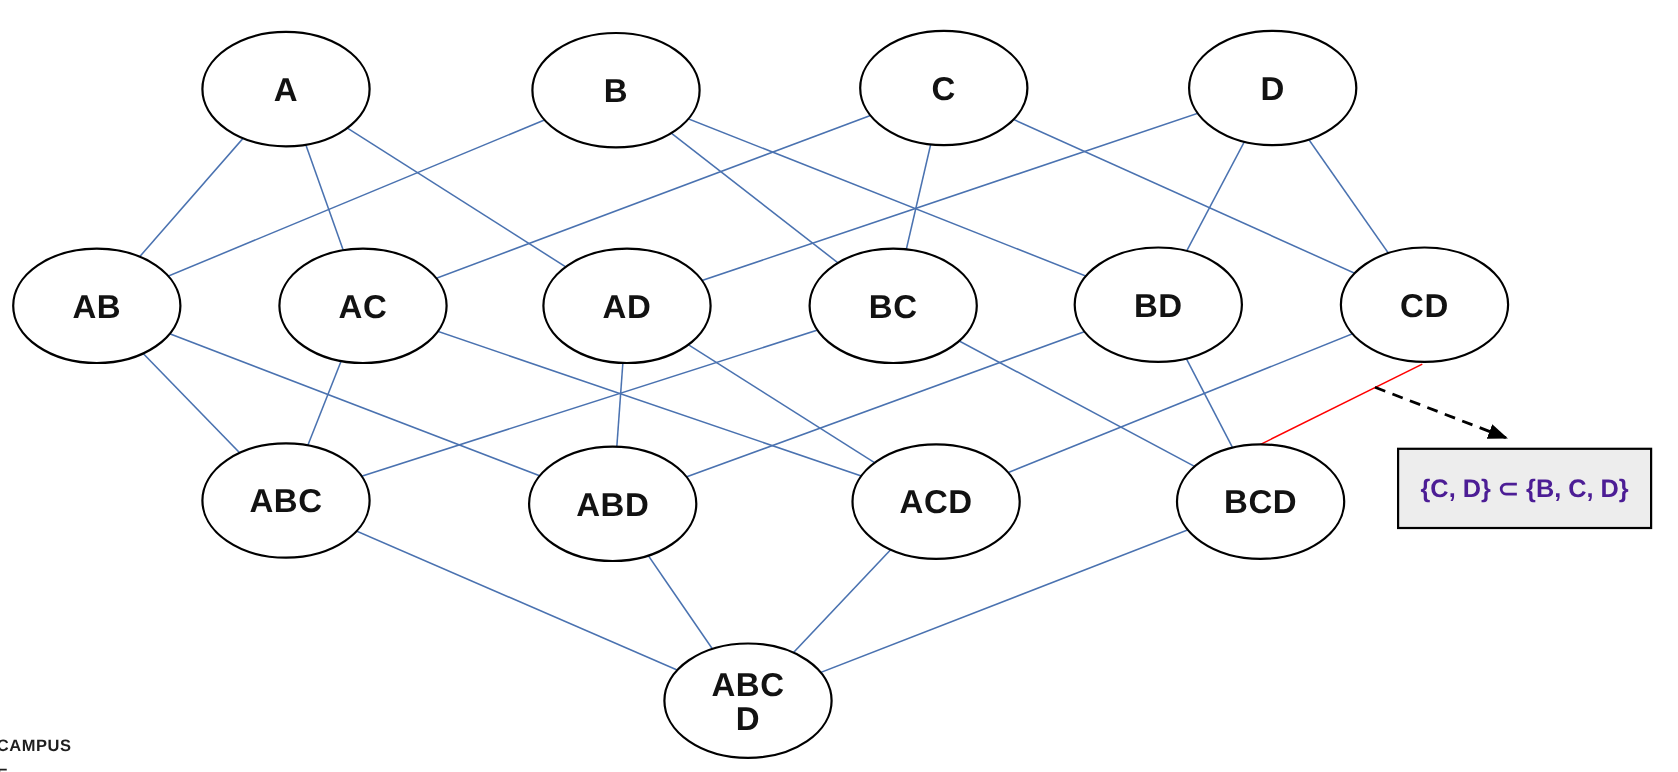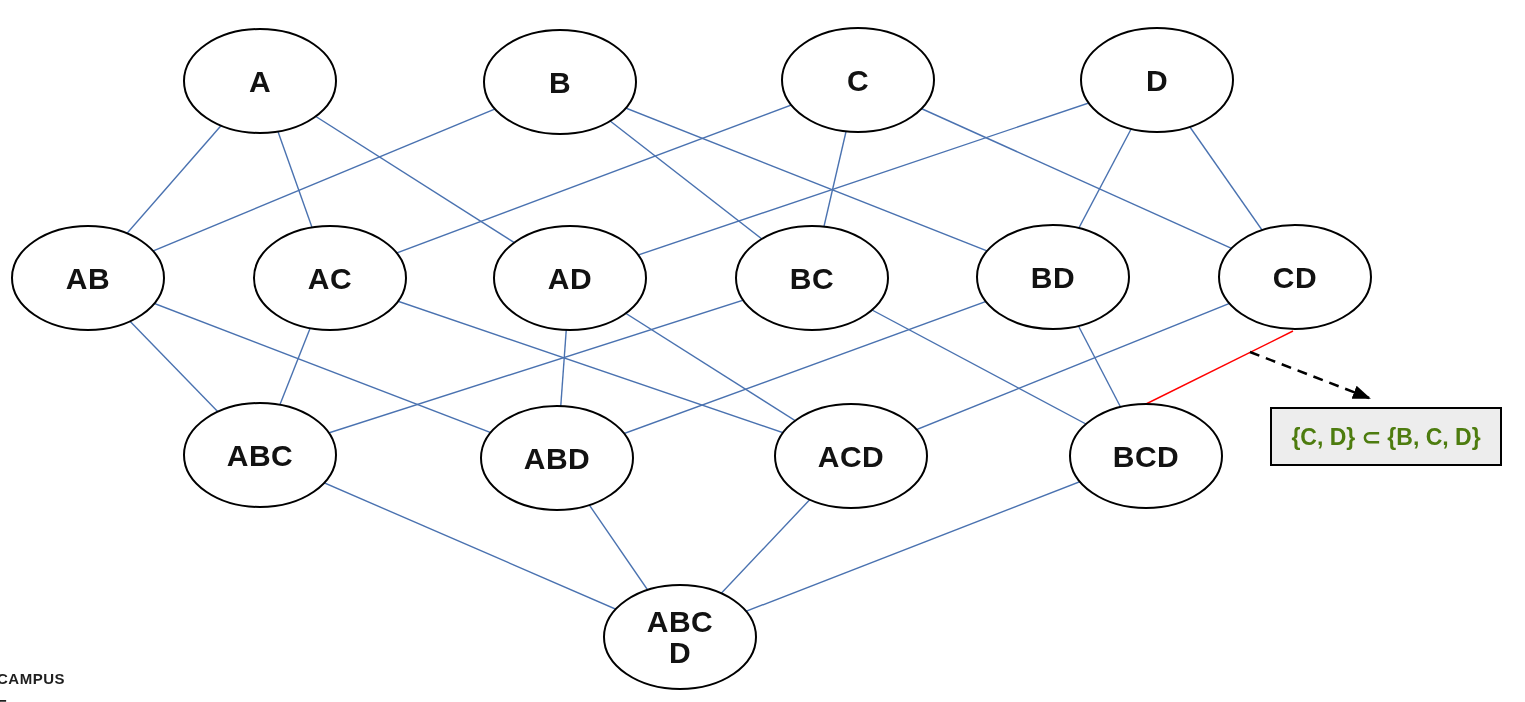--- a/index.html
+++ b/index.html
@@ -14,32 +14,32 @@
   #lattice-svg { position: absolute; left: 0; top: 0; }
   #lattice-svg text {
     font-family: "Liberation Sans", sans-serif;
     letter-spacing: 0.5px;
   }
   .callout {
     position: absolute;
     left: 1270px;
     top: 407px;
     width: 232px;
-    height: 59px;
+    height: 74px;
     box-sizing: border-box;
     background: #ededed;
     border: 2.5px solid #000000;
     display: flex;
     align-items: center;
     justify-content: center;
     text-align: center;
     font-size: 23px;
     font-weight: bold;
     line-height: 28px;
-    color: #4d7c0f;
+    color: #4c1d95;
     padding: 0 4px;
   }
   .watermark {
     position: absolute;
     left: -3px;
     top: 666px;
     font-weight: bold;
     font-size: 15px;
     line-height: 26px;
     letter-spacing: 0.5px;

